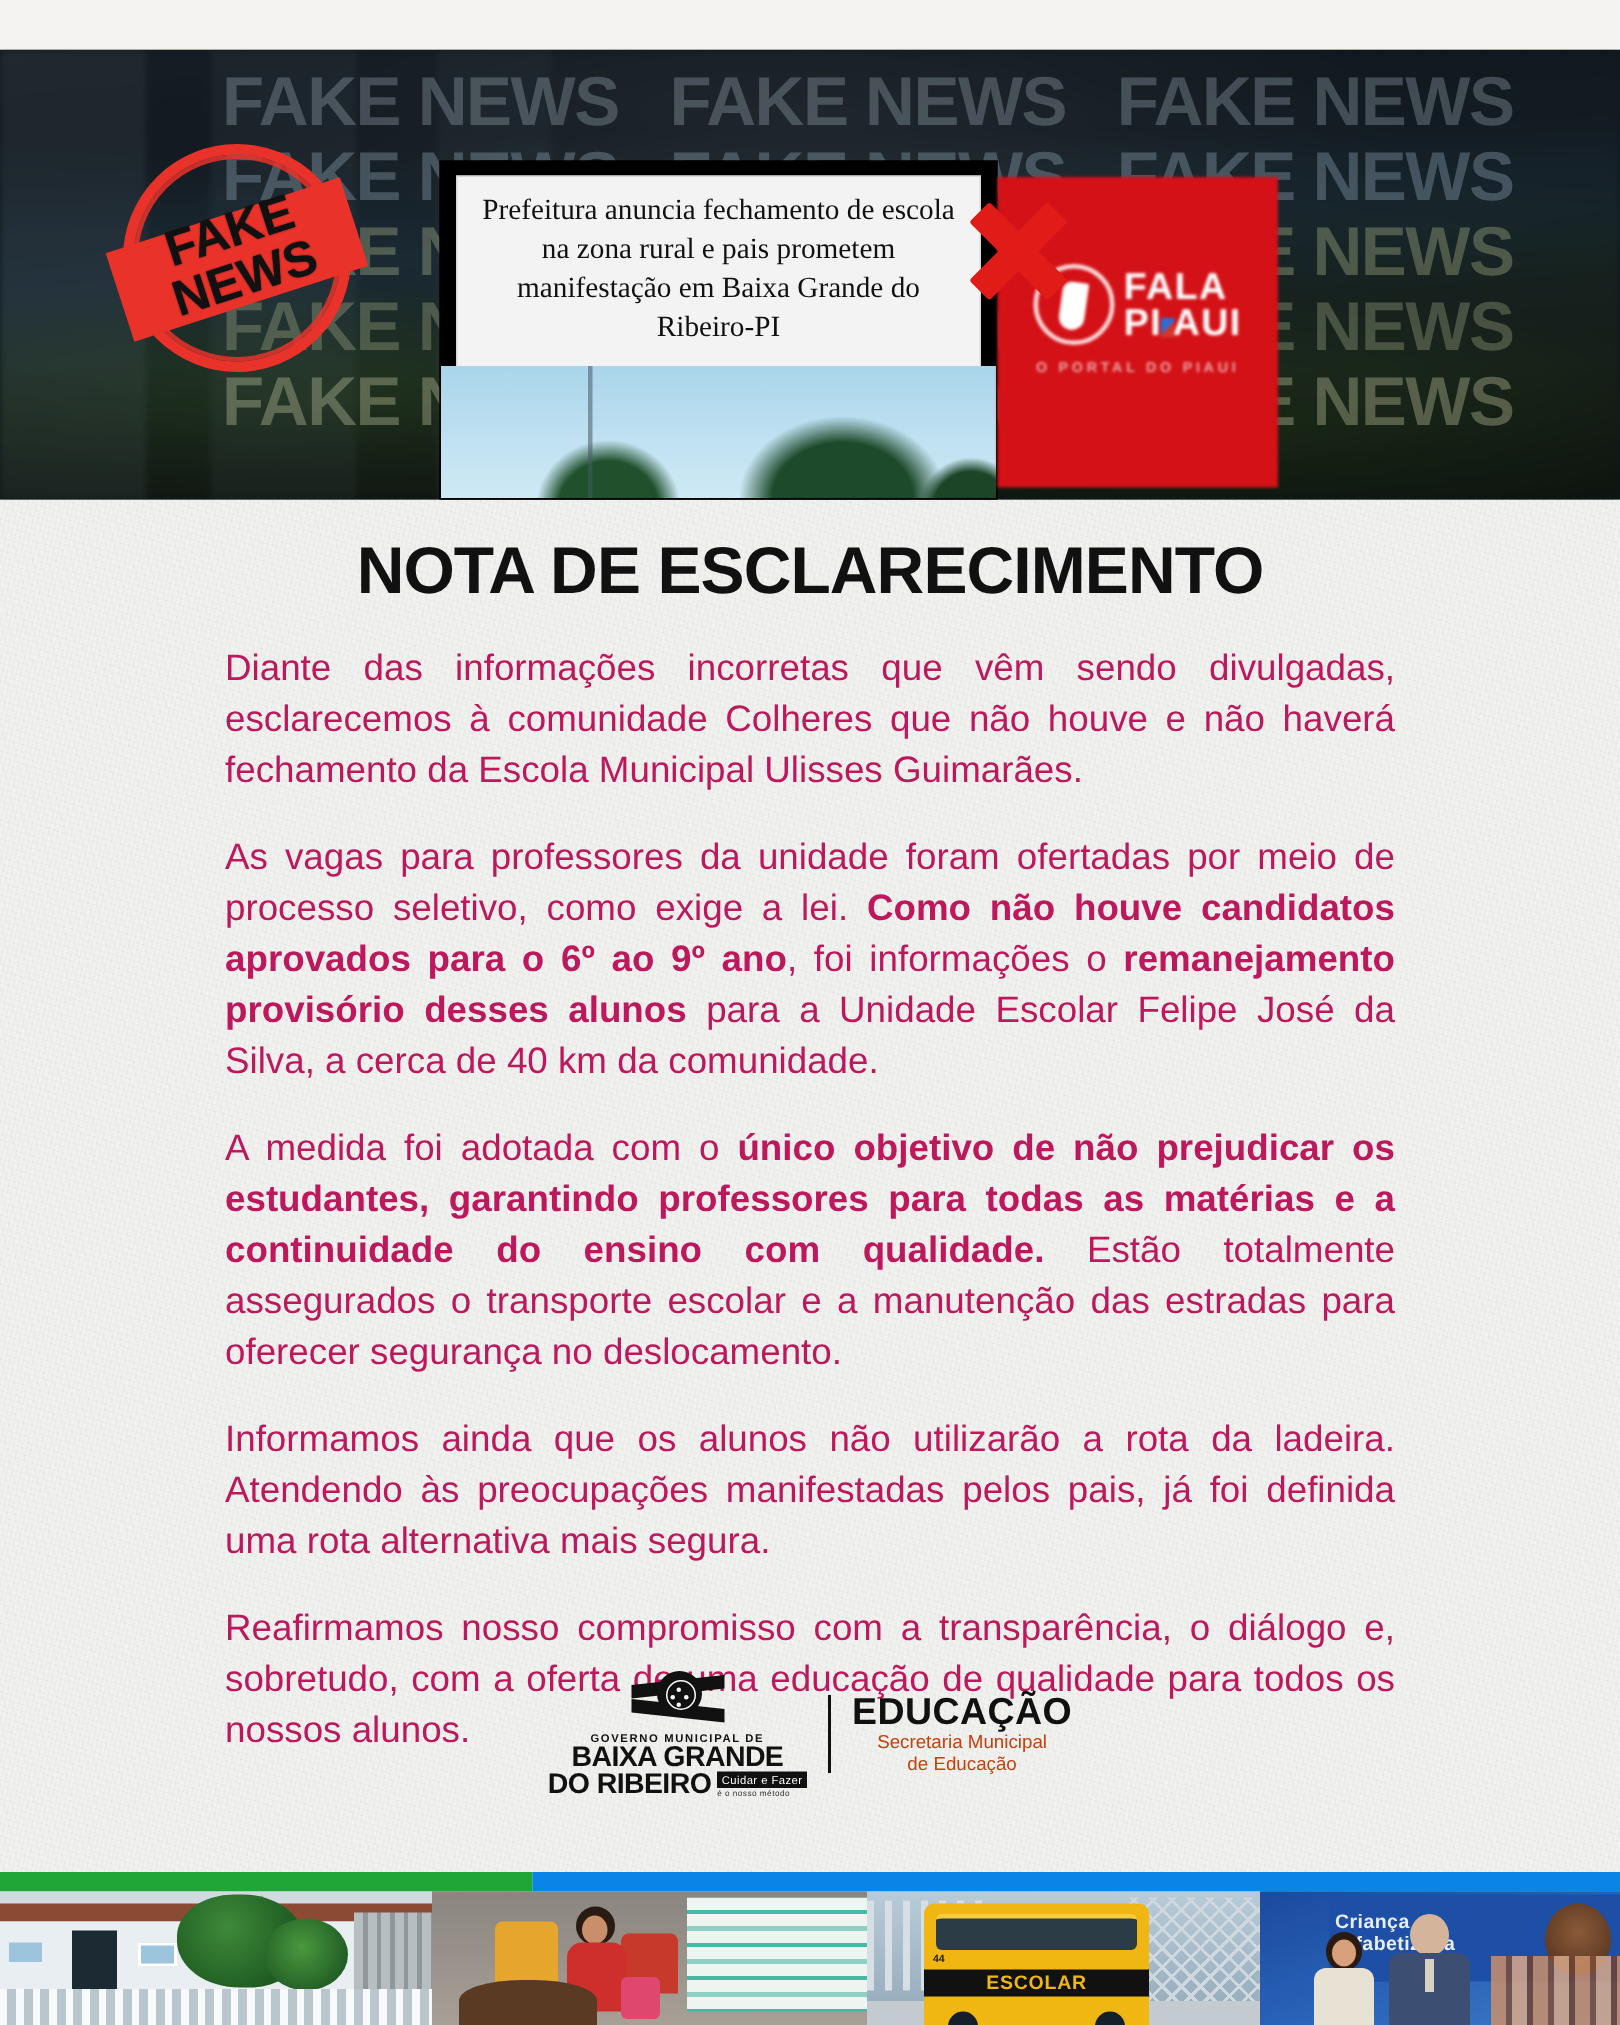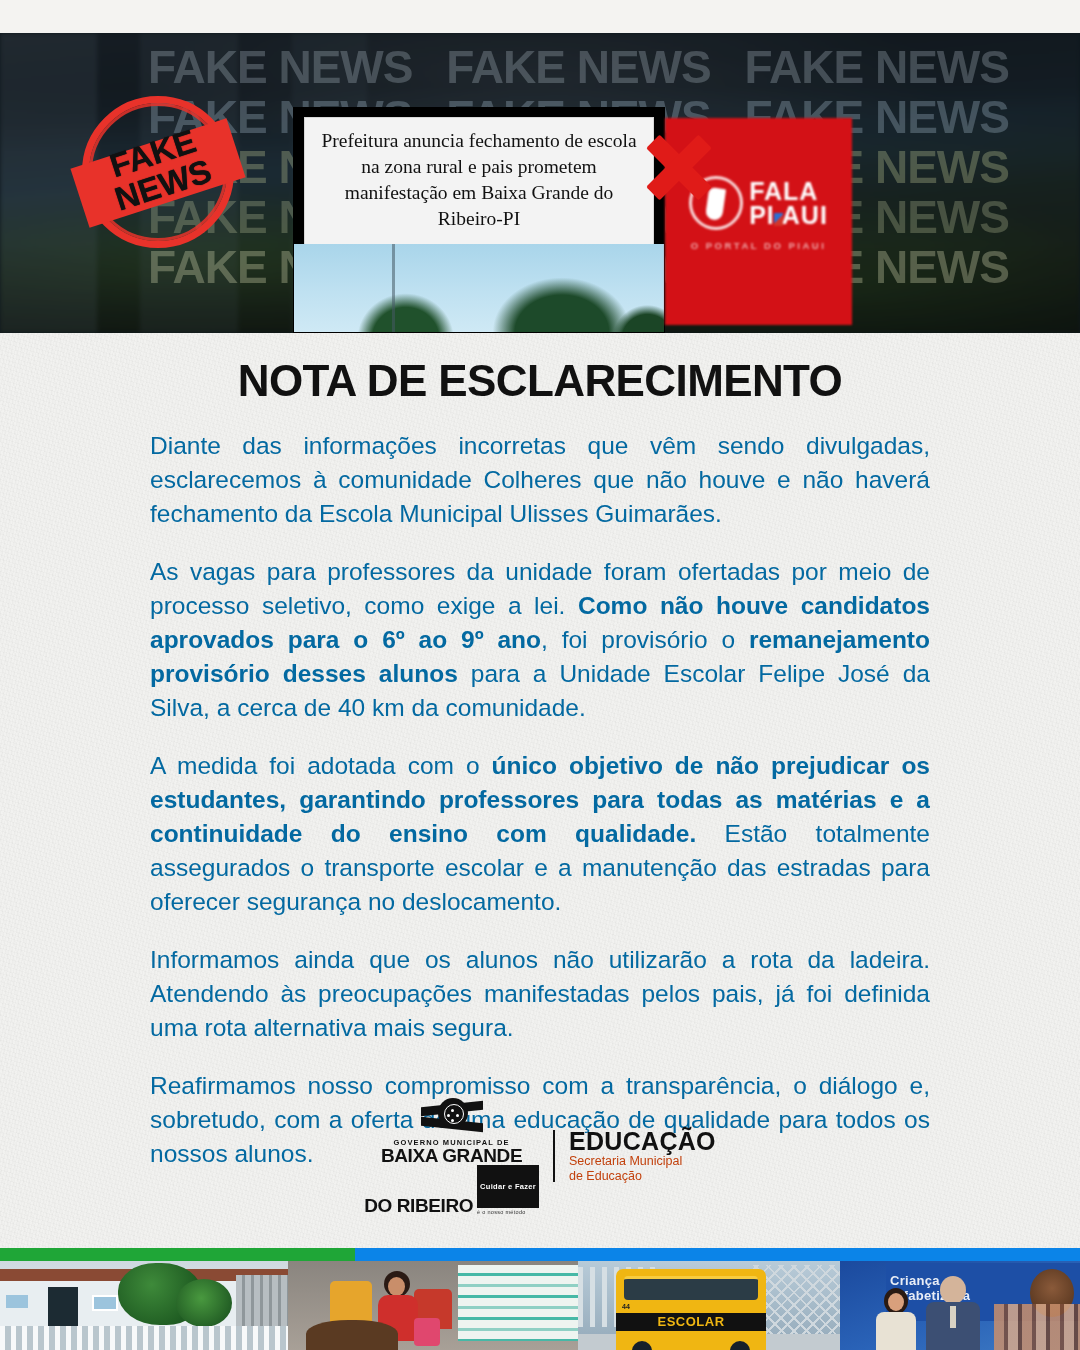--- a/index.html
+++ b/index.html
@@ -167,21 +167,21 @@
   
   .body-wrap{ position:absolute; left:0; top:333px; width:1080px; height:915px; z-index:4; }
   .title{
     text-align:center; margin-top:23px;
     font-size:44px; font-weight:bold; letter-spacing:-0.6px;
     color:#111; font-family:"Liberation Sans", sans-serif;
   }
   .content{ padding:0 150px; margin-top:23px; }
   .content p{
     text-align:justify; font-size:24.5px; line-height:34px;
-    color:#0369a1; margin-bottom:24px;
+    color:#be185d; margin-bottom:24px;
     font-family:"Liberation Sans", sans-serif;
   }
   .content p:last-child{ margin-bottom:0; }
   .content b{ font-weight:bold; }
 
   
   .logo{
     position:absolute; left:0; top:1108px; width:1080px; height:95px; z-index:5;
     display:flex; align-items:center; justify-content:center; gap:14px;
   }
@@ -201,24 +201,24 @@
   }
   .crest-circ::after{
     content:""; position:absolute; left:6px; top:6px; width:18px; height:18px;
     border-radius:50%; border:1.5px solid #fff;
   }
   .crest-star{ position:absolute; background:#fff; width:3px; height:3px; border-radius:50%; }
   .logo-gov{ font-size:7.5px; font-weight:bold; letter-spacing:1.1px; color:#111; margin-top:2px; }
   .logo-city{ font-size:19px; font-weight:bold; letter-spacing:-0.4px; color:#111; line-height:18px; }
   .logo-city2{ display:flex; align-items:flex-end; gap:4px; }
   .logo-tag{ display:flex; flex-direction:column; }
-  .logo-tag .t1{ font-size:7.5px; font-weight:bold; color:#111; background:#111; color:#fff; padding:17px 3px; letter-spacing:.3px; }
+  .logo-tag .t1{ font-size:7.5px; font-weight:normal; color:#111; background:#111; color:#fff; padding:1px 3px; letter-spacing:.3px; }
   .logo-tag .t2{ font-size:5.5px; color:#333; letter-spacing:.3px; margin-top:1px; }
   .logo-div{ width:2px; height:52px; background:#111; }
-  .logo-right{ display:flex; flex-direction:column; }
+  .logo-right{ display:flex; flex-direction:column;align-items:center; }
   .logo-edu{ font-size:25px; font-weight:bold; letter-spacing:.3px; color:#111; line-height:26px; }
   .logo-sec{ font-size:12.5px; color:#c2410c; line-height:15px; }
 
   
   .strip-bars{ position:absolute; left:0; top:1248px; width:1080px; height:13px; z-index:6; display:flex; }
   .bar-green{ width:355px; height:13px; background:#1fa637; }
   .bar-blue{ flex:1; height:13px; background:#0b84e8; }
 
   .strip{ position:absolute; left:0; top:1261px; width:1080px; height:89px; z-index:6; display:flex; }
   .cell{ position:relative; overflow:hidden; height:89px; }
@@ -362,21 +362,21 @@
   <div class="stamp-txt">
     <div>FAKE</div>
     <div>NEWS</div>
   </div>
 </div>
 
 <div class="body-wrap">
   <div class="title">NOTA DE ESCLARECIMENTO</div>
   <div class="content">
     <p><span>Diante das informações incorretas que vêm sendo divulgadas, esclarecemos à comunidade Colheres que não houve e não haverá fechamento da Escola Municipal Ulisses Guimarães.</span></p>
-    <p><span>As vagas para professores da unidade foram ofertadas por meio de processo seletivo, como exige a lei. </span><b>Como não houve candidatos aprovados para o 6º ao 9º ano</b><span>, foi provisório o </span><b>remanejamento provisório desses alunos</b><span> para a Unidade Escolar Felipe José da Silva, a cerca de 40 km da comunidade.</span></p>
+    <p><span>As vagas para professores da unidade foram ofertadas por meio de processo seletivo, como exige a lei. </span><b>Como não houve candidatos aprovados para o 6º ao 9º ano</b><span>, foi informações o </span><b>remanejamento provisório desses alunos</b><span> para a Unidade Escolar Felipe José da Silva, a cerca de 40 km da comunidade.</span></p>
     <p><span>A medida foi adotada com o </span><b>único objetivo de não prejudicar os estudantes, garantindo professores para todas as matérias e a continuidade do ensino com qualidade.</b><span> Estão totalmente assegurados o transporte escolar e a manutenção das estradas para oferecer segurança no deslocamento.</span></p>
     <p><span>Informamos ainda que os alunos não utilizarão a rota da ladeira. Atendendo às preocupações manifestadas pelos pais, já foi definida uma rota alternativa mais segura.</span></p>
     <p><span>Reafirmamos nosso compromisso com a transparência, o diálogo e, sobretudo, com a oferta de uma educação de qualidade para todos os nossos alunos.</span></p>
   </div>
 </div>
 
 <div class="logo">
   <div class="logo-left">
     <div class="crest">
       <div class="crest-ribbon"></div>

